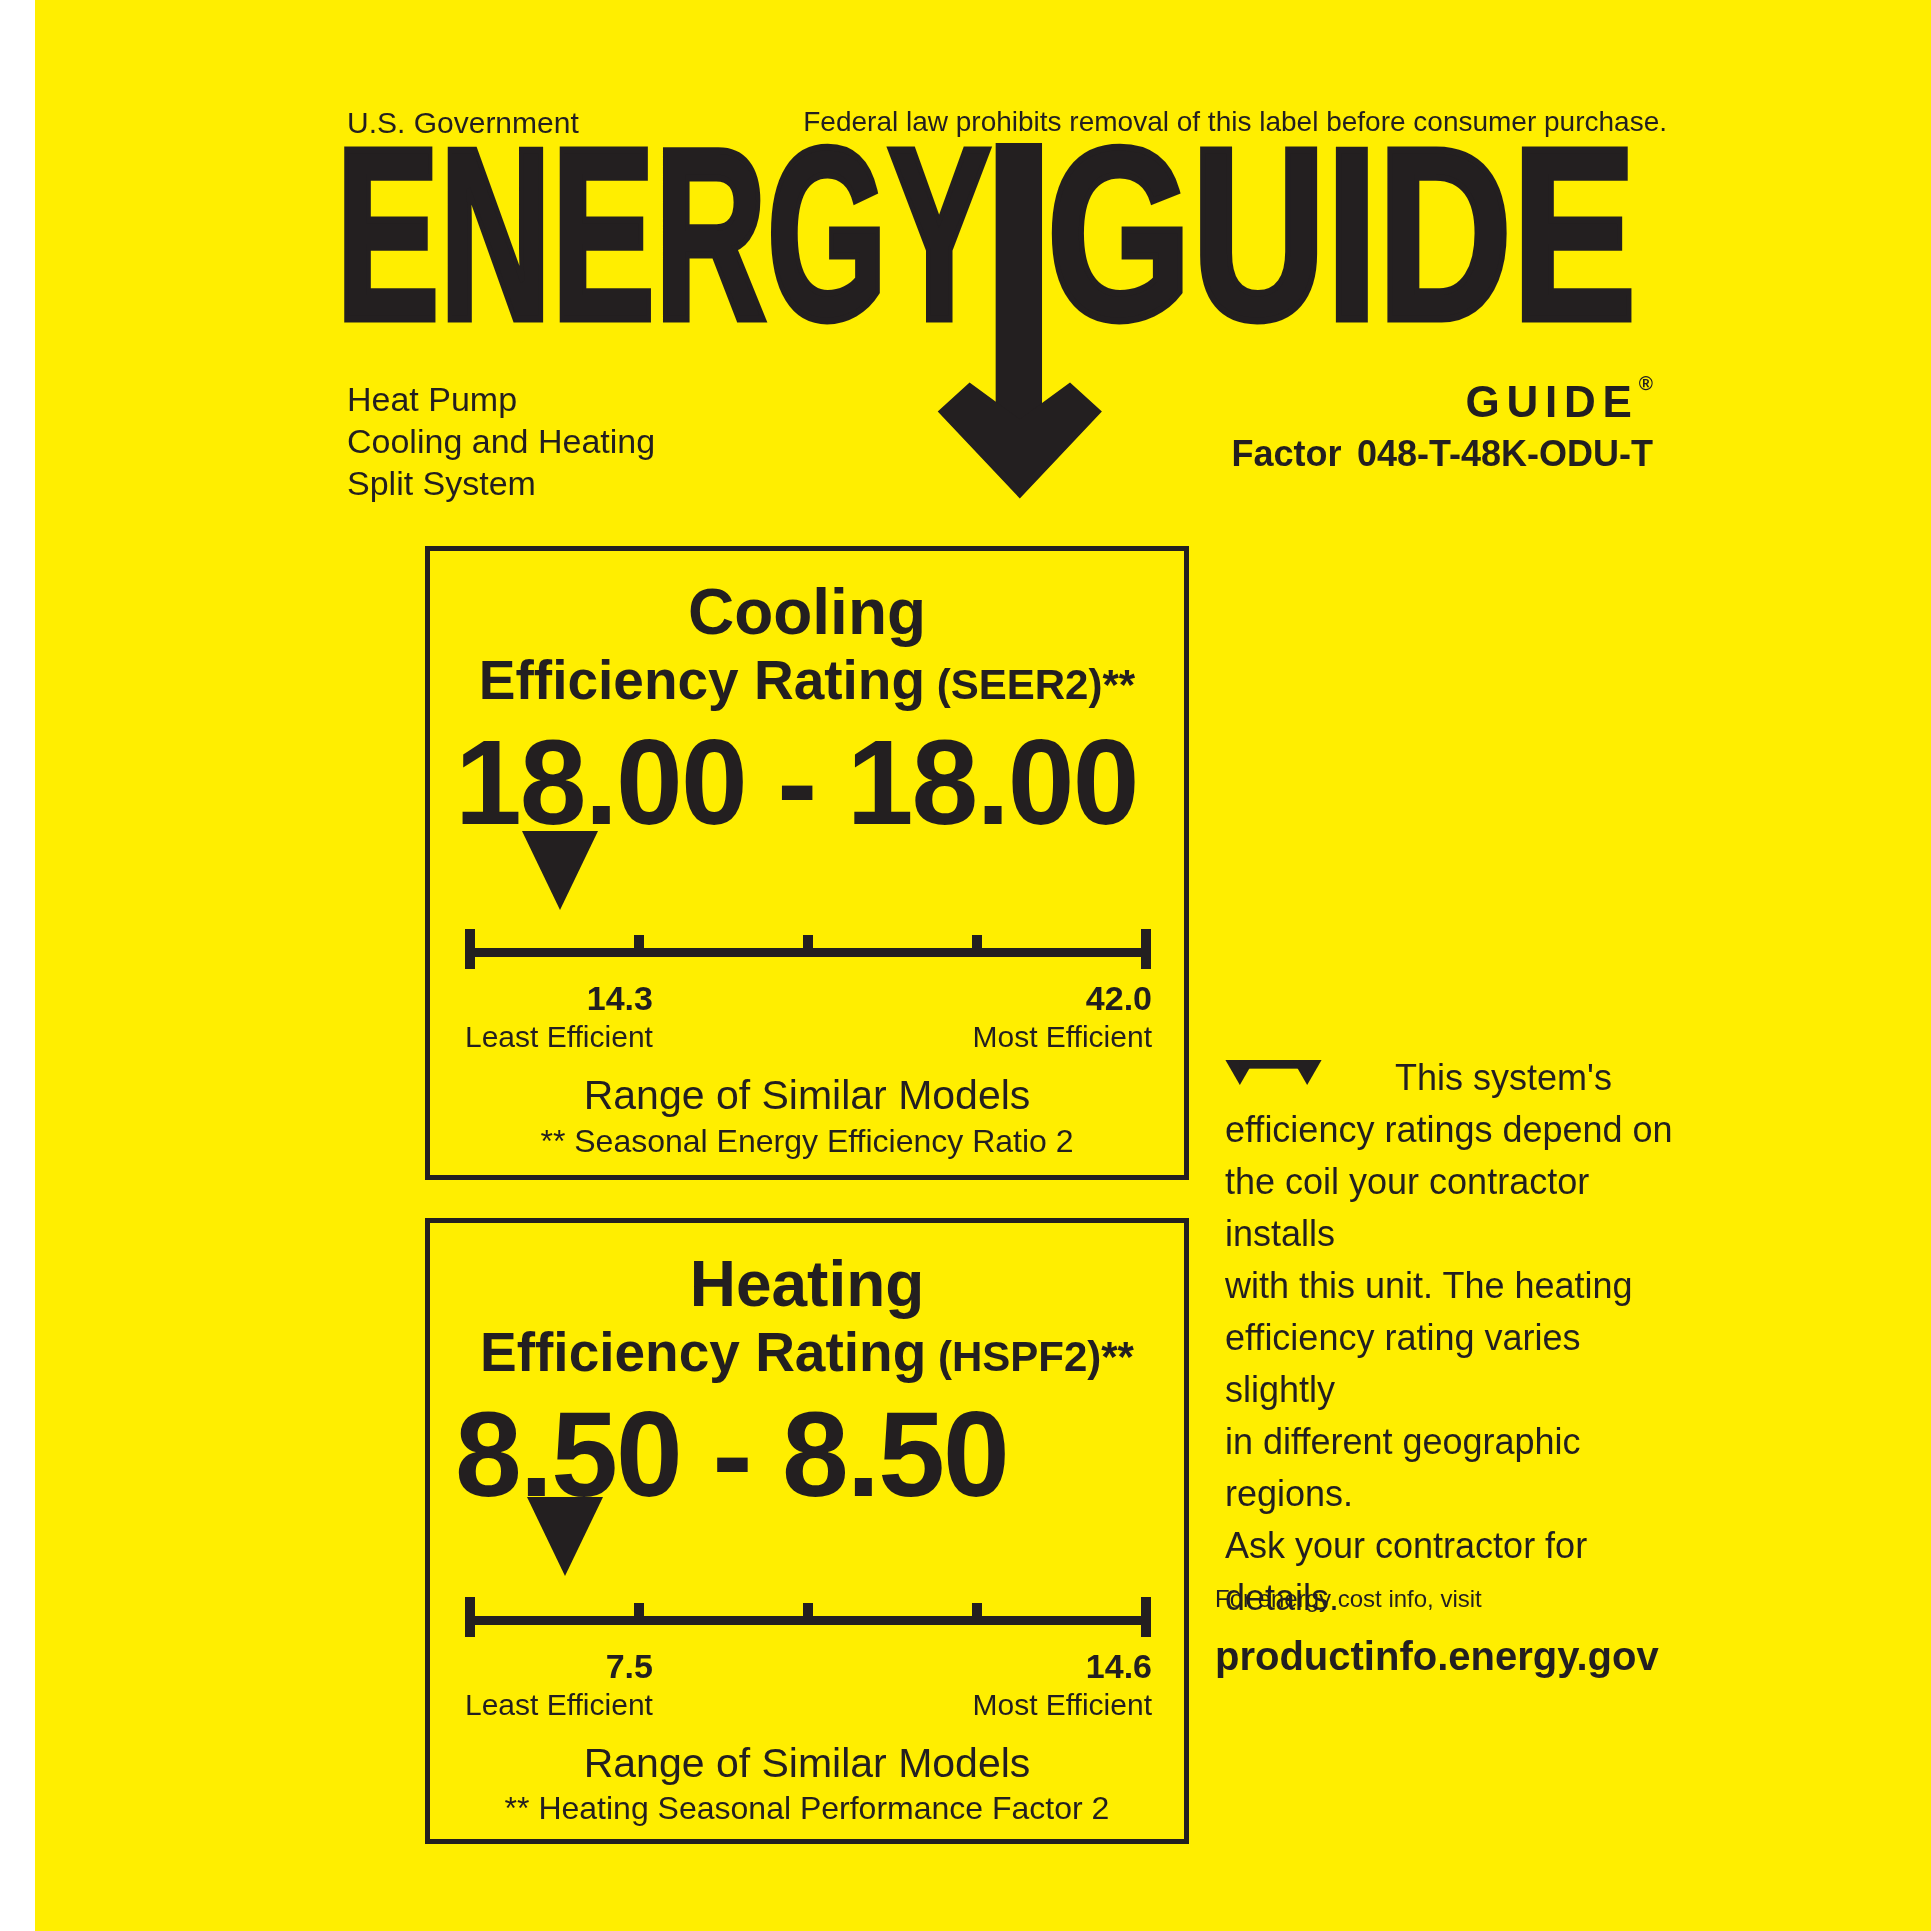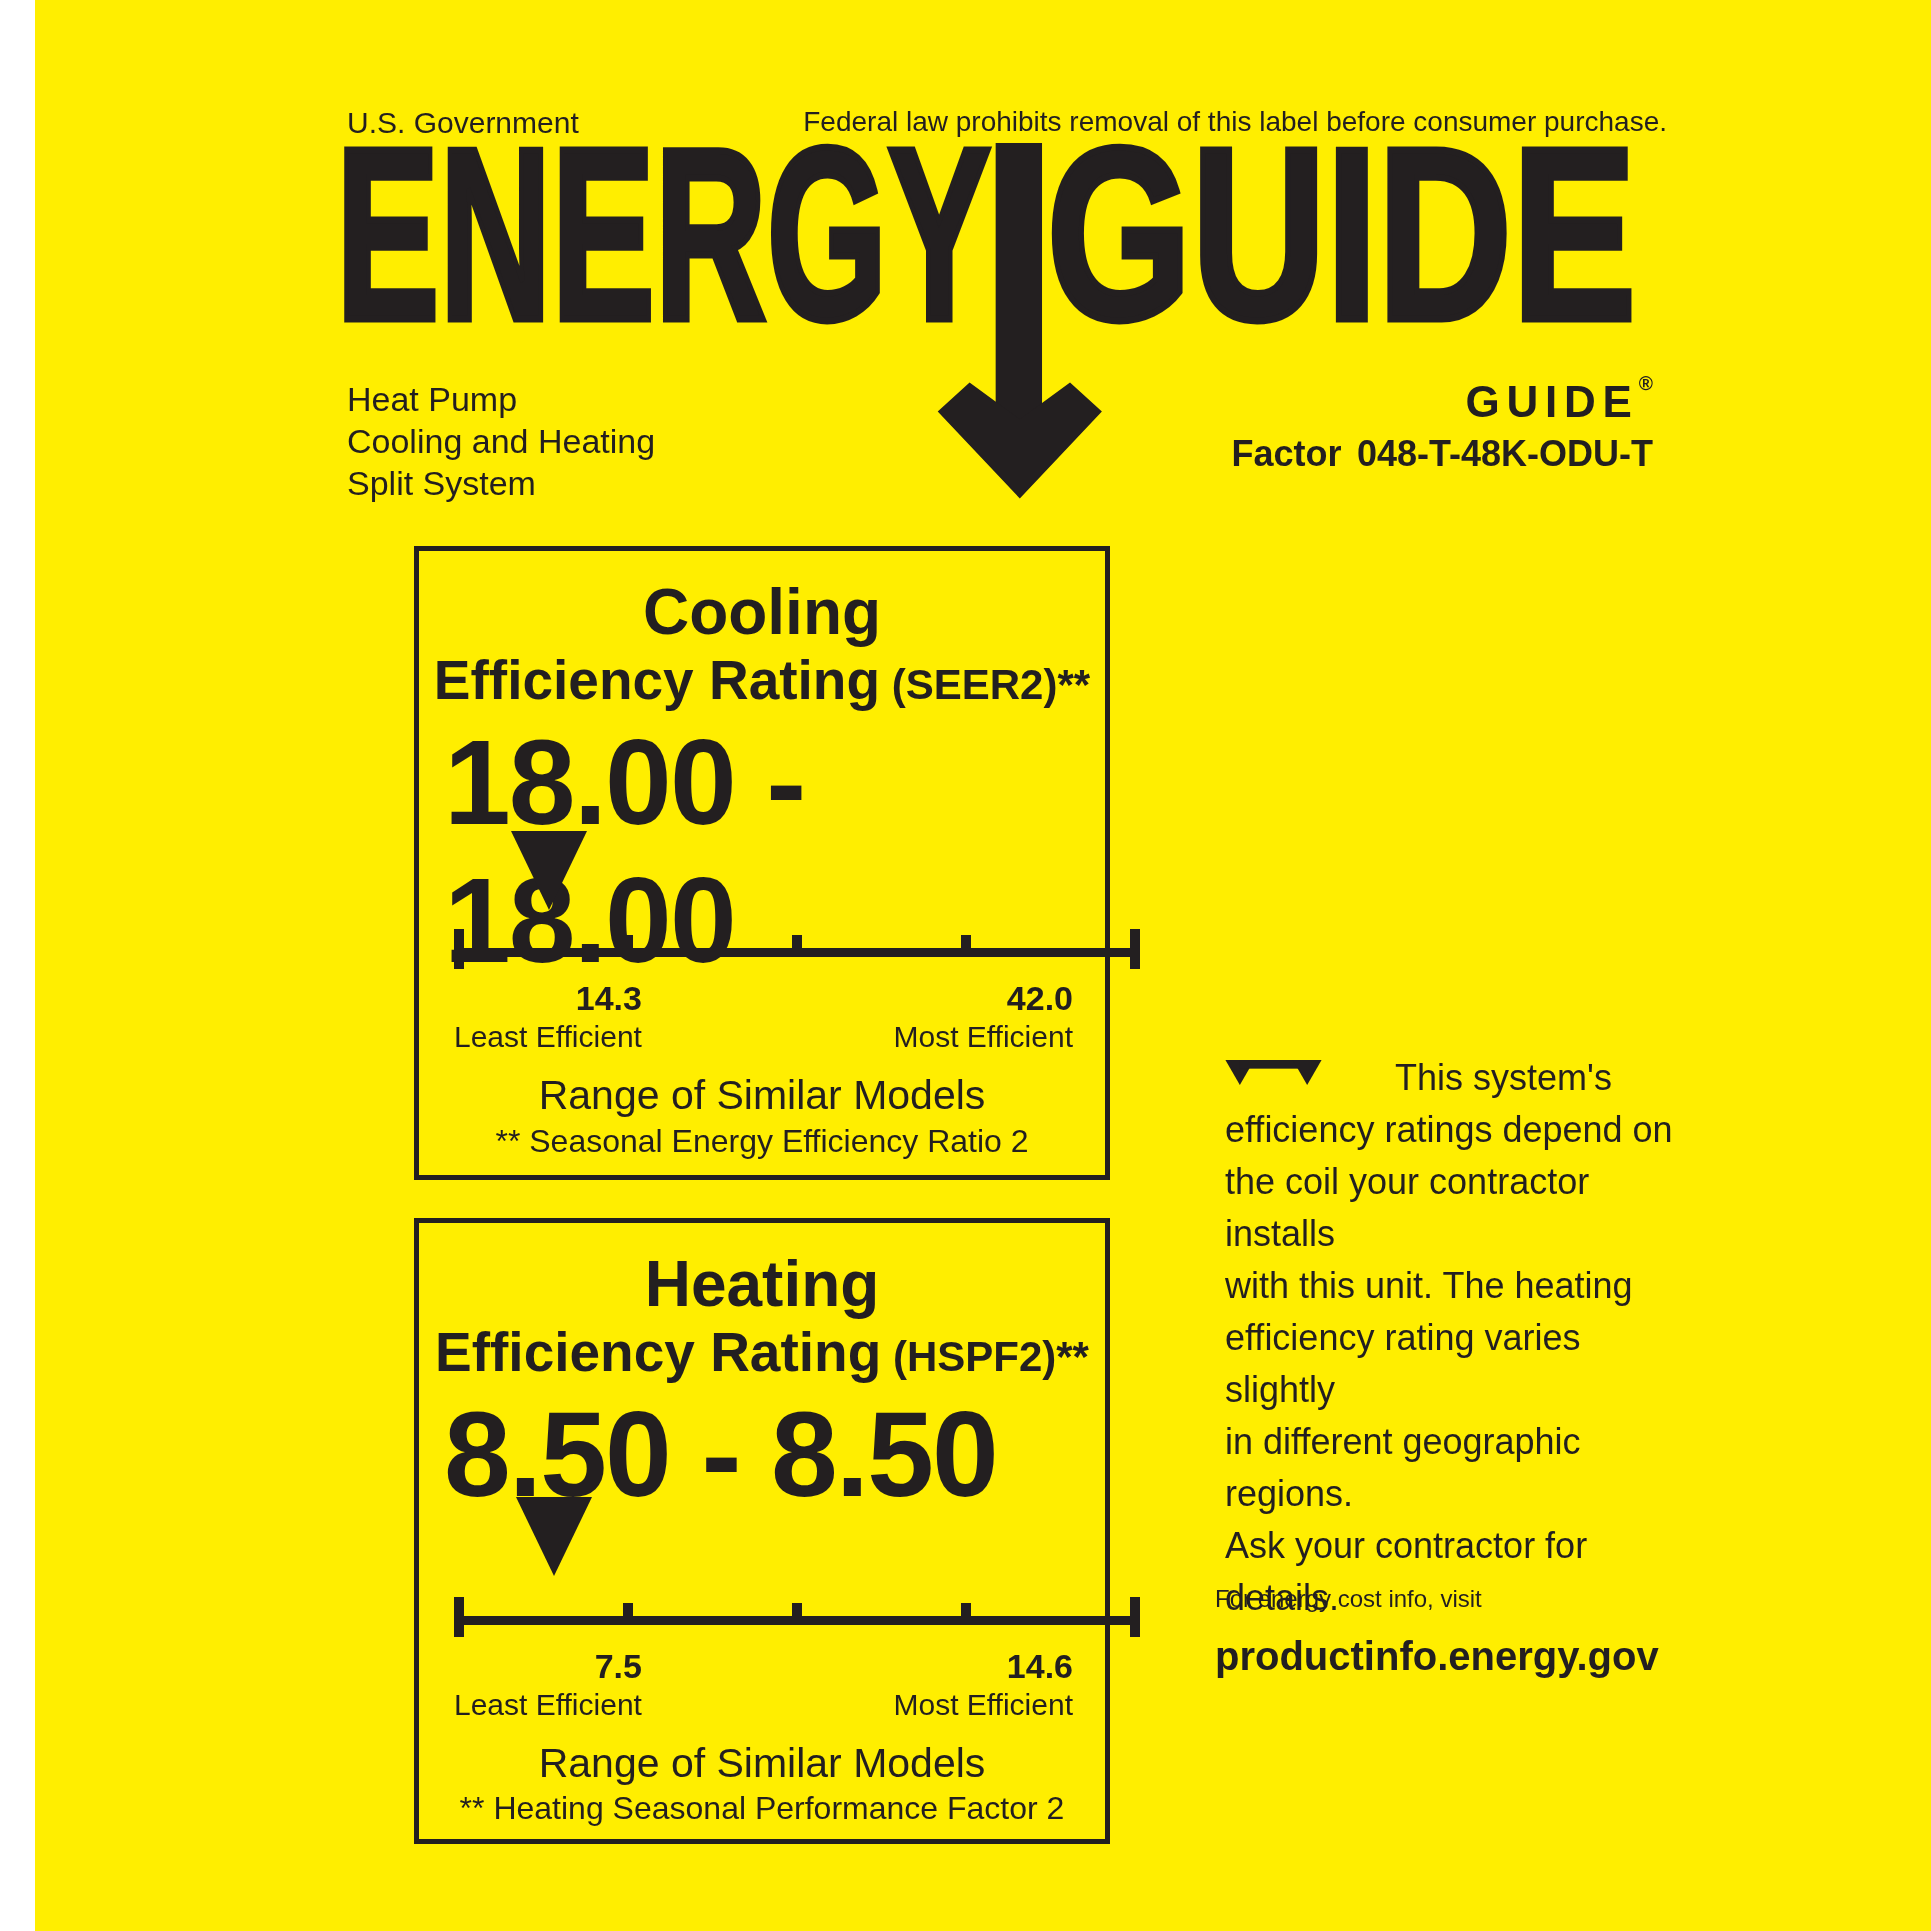--- a/index.html
+++ b/index.html
@@ -15,21 +15,21 @@
                fill:var(--ink); stroke:var(--ink); stroke-width:7px; }
 
   .product { position:absolute; left:312px; top:378px; font-size:34px; font-weight:normal; line-height:42px; }
 
   .brandbox { position:absolute; right:313px; top:373px; text-align:right; }
   .brand { font-size:44px; font-weight:bold; letter-spacing:6.8px; }
   .brand sup { font-size:19.3px; vertical-align:27px; letter-spacing:0; }
   .model { margin-top:5.8px; font-size:36px; font-weight:bold; }
   .model .model-num { margin-left:15.4px; }
 
-  .box { position:absolute; left:379px; width:696px; border:5.8px solid var(--ink); background:var(--bg); }
+  .box { position:absolute; left:390px; width:764px; border:5.8px solid var(--ink); background:var(--bg); }
   .box-cooling { top:546px; height:634px; }
   .box-heating { top:1218px; height:626px; }
 
   .box-title { position:absolute; top:24px; width:100%; text-align:center; font-size:64px; font-weight:bold; }
   .box-sub   { position:absolute; top:97px; width:100%; text-align:center; font-size:55px; font-weight:bold; }
   .box-sub .small { font-size:42px; }
   .box-range { position:absolute; top:162px; left:25px; font-size:120px; font-weight:bold; letter-spacing:-1.9px; }
 
   .indicator { position:absolute; top:280px; width:0; height:0;
                border-left:38px solid transparent; border-right:38px solid transparent;

